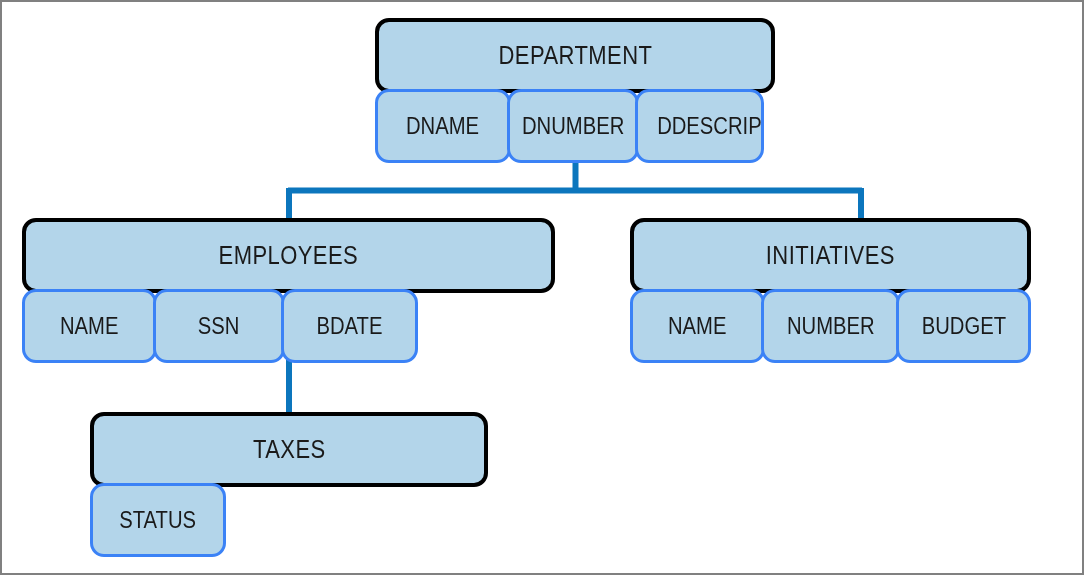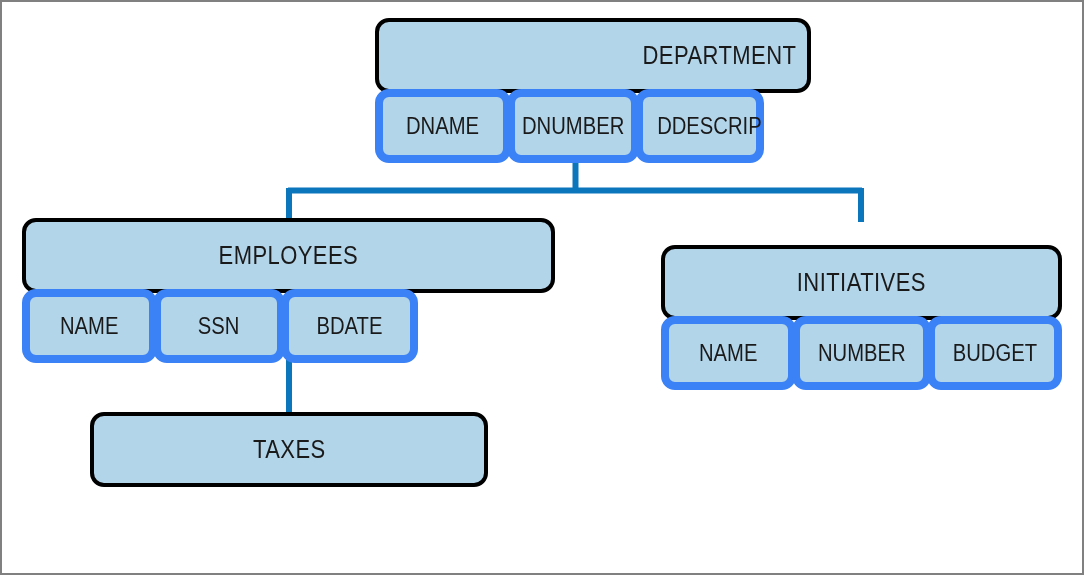--- a/index.html
+++ b/index.html
@@ -65,21 +65,21 @@
   }
   .attr-row {
     position: absolute;
     left: 0;
     box-sizing: border-box;
     display: flex;
   }
   .attr-cell {
     box-sizing: border-box;
     background: #b3d5ea;
-    border: 8px solid #3b82f6;
+    border: 3px solid #3b82f6;
     border-radius: 14px;
     display: flex;
     align-items: center;
     justify-content: center;
     text-align: center;
     margin-right: -4px;
     position: relative;
   }
   .attr-cell:last-child {
     margin-right: 0;
@@ -100,21 +100,21 @@
 
     <path d="M 575.5 158 L 575.5 190.5" stroke="#0c76bd" stroke-width="6" fill="none"></path>
     <path d="M 288 190.5 L 862 190.5" stroke="#0c76bd" stroke-width="6" fill="none"></path>
     <path d="M 289 188 L 289 222" stroke="#0c76bd" stroke-width="6" fill="none"></path>
     <path d="M 861 188 L 861 222" stroke="#0c76bd" stroke-width="6" fill="none"></path>
 
     <path d="M 289 352 L 289 416" stroke="#0c76bd" stroke-width="6" fill="none"></path>
   </svg>
 
   <div class="entity" style="left:375px; top:18px; width:400px; height:145px;">
-    <div class="entity-header" style="width:436px; height:75px;justify-content:flex-end;">
+    <div class="entity-header" style="width:400px; height:75px;">
       <span class="label">DEPARTMENT</span>
     </div>
     <div class="attr-row" style="top:71px; width:400px; height:74px;">
       <div class="attr-cell" style="width:136px;">
         <span class="label">DNAME</span>
       </div>
       <div class="attr-cell" style="width:132px;">
         <span class="label">DNUMBER</span>
       </div>
       <div class="attr-cell" style="width:129px;padding-left:19px;">
@@ -133,21 +133,21 @@
       </div>
       <div class="attr-cell" style="width:132px;">
         <span class="label">SSN</span>
       </div>
       <div class="attr-cell" style="width:137px;">
         <span class="label">BDATE</span>
       </div>
     </div>
   </div>
 
-  <div class="entity" style="left:661px; top:218px; width:391px; height:145px;margin-top:27px;">
+  <div class="entity" style="left:630px; top:218px; width:391px; height:145px;">
     <div class="entity-header" style="width:401px; height:75px;">
       <span class="label">INITIATIVES</span>
     </div>
     <div class="attr-row" style="top:71px; width:401px; height:74px;">
       <div class="attr-cell" style="width:135px;">
         <span class="label">NAME</span>
       </div>
       <div class="attr-cell" style="width:139px;">
         <span class="label">NUMBER</span>
       </div>
@@ -155,17 +155,20 @@
         <span class="label">BUDGET</span>
       </div>
     </div>
   </div>
 
   <div class="entity" style="left:90px; top:412px; width:398px; height:145px;">
     <div class="entity-header" style="width:398px; height:75px;">
       <span class="label">TAXES</span>
     </div>
     <div class="attr-row" style="top:71px; width:398px; height:74px;">
+      <div class="attr-cell" style="width:136px;">
+        <span class="label">STATUS</span>
+      </div>
     </div>
   </div>
 
   <div id="frame"></div>
 </div>
 
 </body></html>

